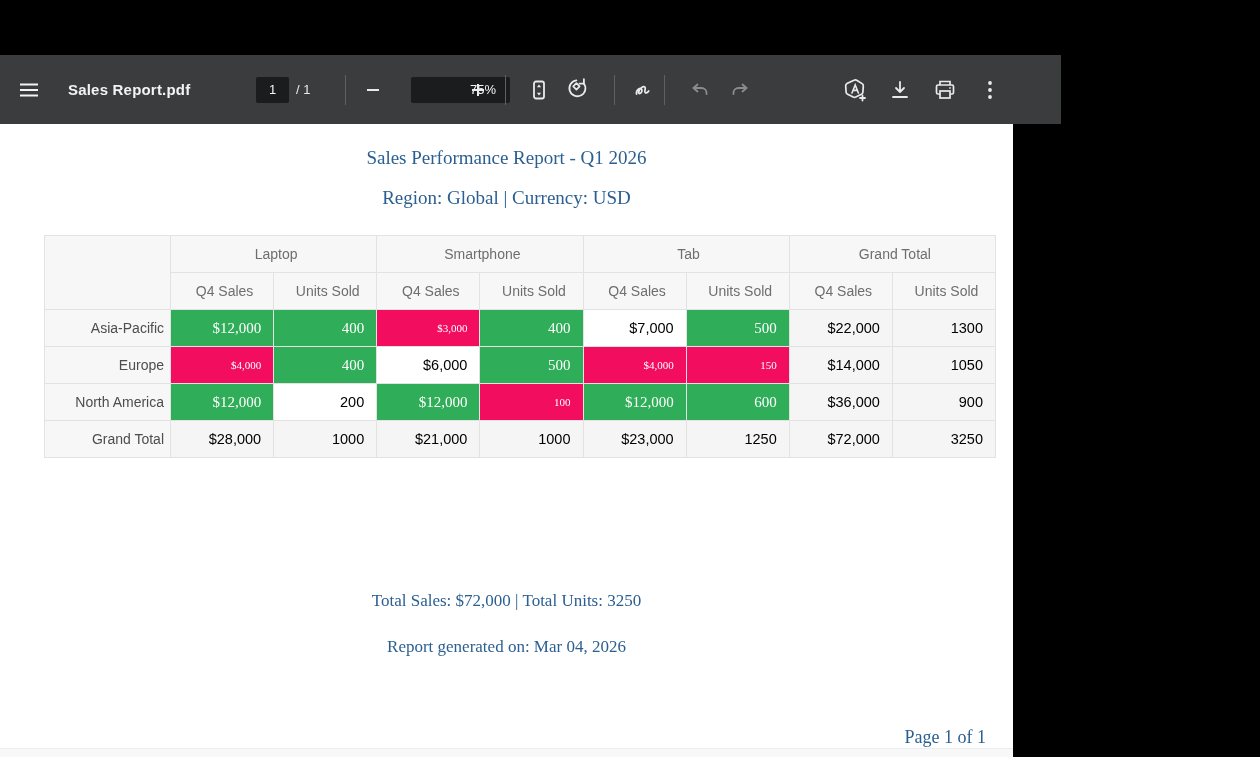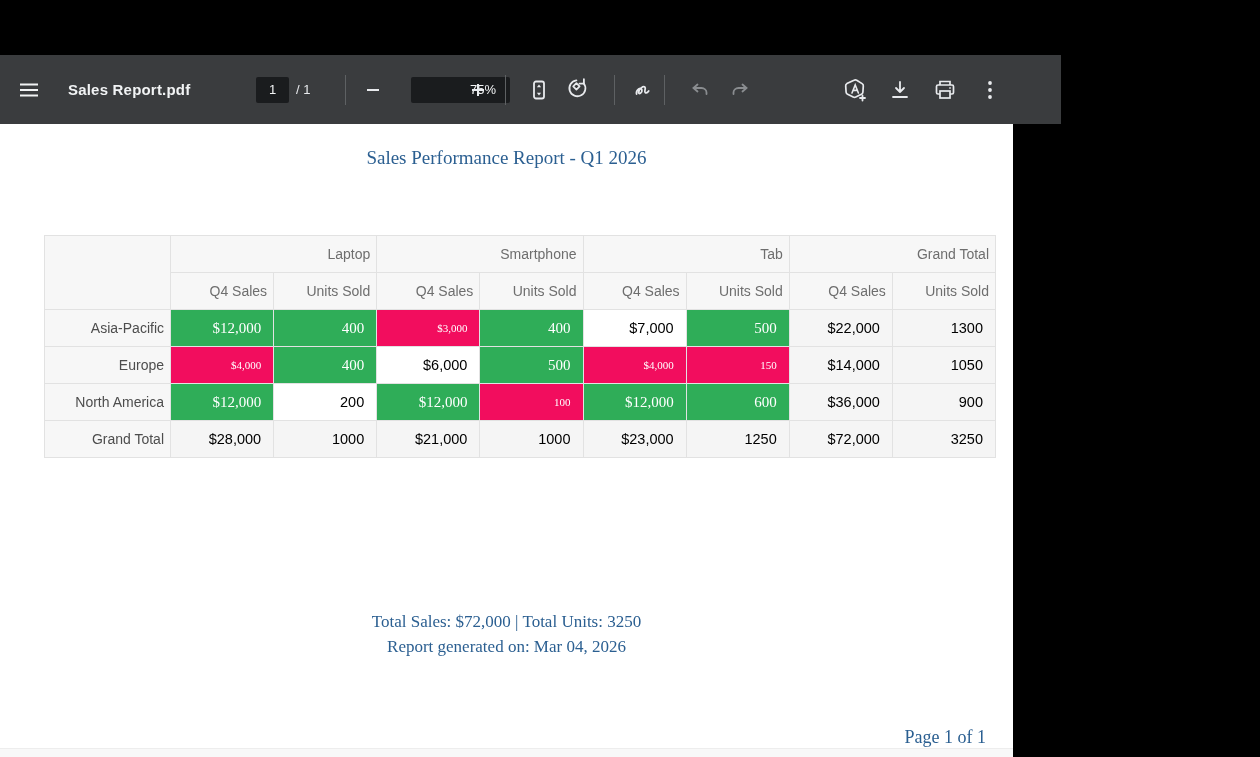--- a/index.html
+++ b/index.html
@@ -43,34 +43,34 @@
   }
   .doc-serif{font-family:"Liberation Serif",serif;color:var(--blue);}
   .doc-title{
     position:absolute;top:18px;left:0;width:100%;text-align:center;
     font-size:19px;line-height:32px;
   }
   .doc-subtitle{
     position:absolute;top:63px;left:0;width:100%;text-align:center;
     font-size:19px;
   }
-  .doc-footer1{position:absolute;top:488px;left:0;width:100%;text-align:center;font-size:17px;}
+  .doc-footer1{position:absolute;top:467px;left:0;width:100%;text-align:center;font-size:17px;}
   .doc-footer2{position:absolute;top:513px;left:0;width:100%;text-align:center;font-size:17px;}
   .page-note{position:absolute;top:603px;right:27px;font-size:18px;}
   
   table.sales{
     position:absolute;left:44px;top:111px;width:952px;
     border-collapse:collapse;table-layout:fixed;
     font-size:14px;
   }
   table.sales th,table.sales td{
     border:1px solid #e2e2e2;height:37px;box-sizing:border-box;
     font-weight:normal;white-space:nowrap;overflow:hidden;
   }
-  th.hdr{background:#f7f7f7;color:#6e6e6e;text-align:right;padding:0 6px 0 11px;}
+  th.hdr{background:#f7f7f7;color:#6e6e6e;text-align:center;padding:0 6px 0 11px;}
   th.rowlabel{background:#f7f7f7;color:#4d4d4d;text-align:right;padding:0 6px 0 11px;}
   td.cell{text-align:right;padding:0 12px 0 6px;color:#000;font-size:14.5px;}
   td.bg-green{background:var(--green);color:#fff;border-color:#fff;
     font-family:"Liberation Serif",serif;font-size:15px;}
   td.bg-pink{background:var(--pink);color:#fff;border-color:#fff;
     font-family:"Liberation Serif",serif;font-size:11px;}
   td.bg-gray{background:#f5f5f5;}
   td.bg-white{background:#fff;}
   
   .hscroll{
@@ -182,20 +182,21 @@
         <circle cx="7" cy="5" r="1.9" fill="#e8eaed"></circle>
           <circle cx="7" cy="12" r="1.9" fill="#e8eaed"></circle>
           <circle cx="7" cy="19" r="1.9" fill="#e8eaed"></circle>
       </svg>
     </button>
   </div>
 
   <div class="page-area">
 
     <div class="doc-title doc-serif">Sales Performance Report - Q1 2026</div>
+    <div class="doc-subtitle doc-serif">Region: Global | Currency: USD</div>
 
     <table class="sales">
       <colgroup>
         <col style="width:126px">
         <col>
           <col>
           <col>
           <col>
           <col>
           <col>

